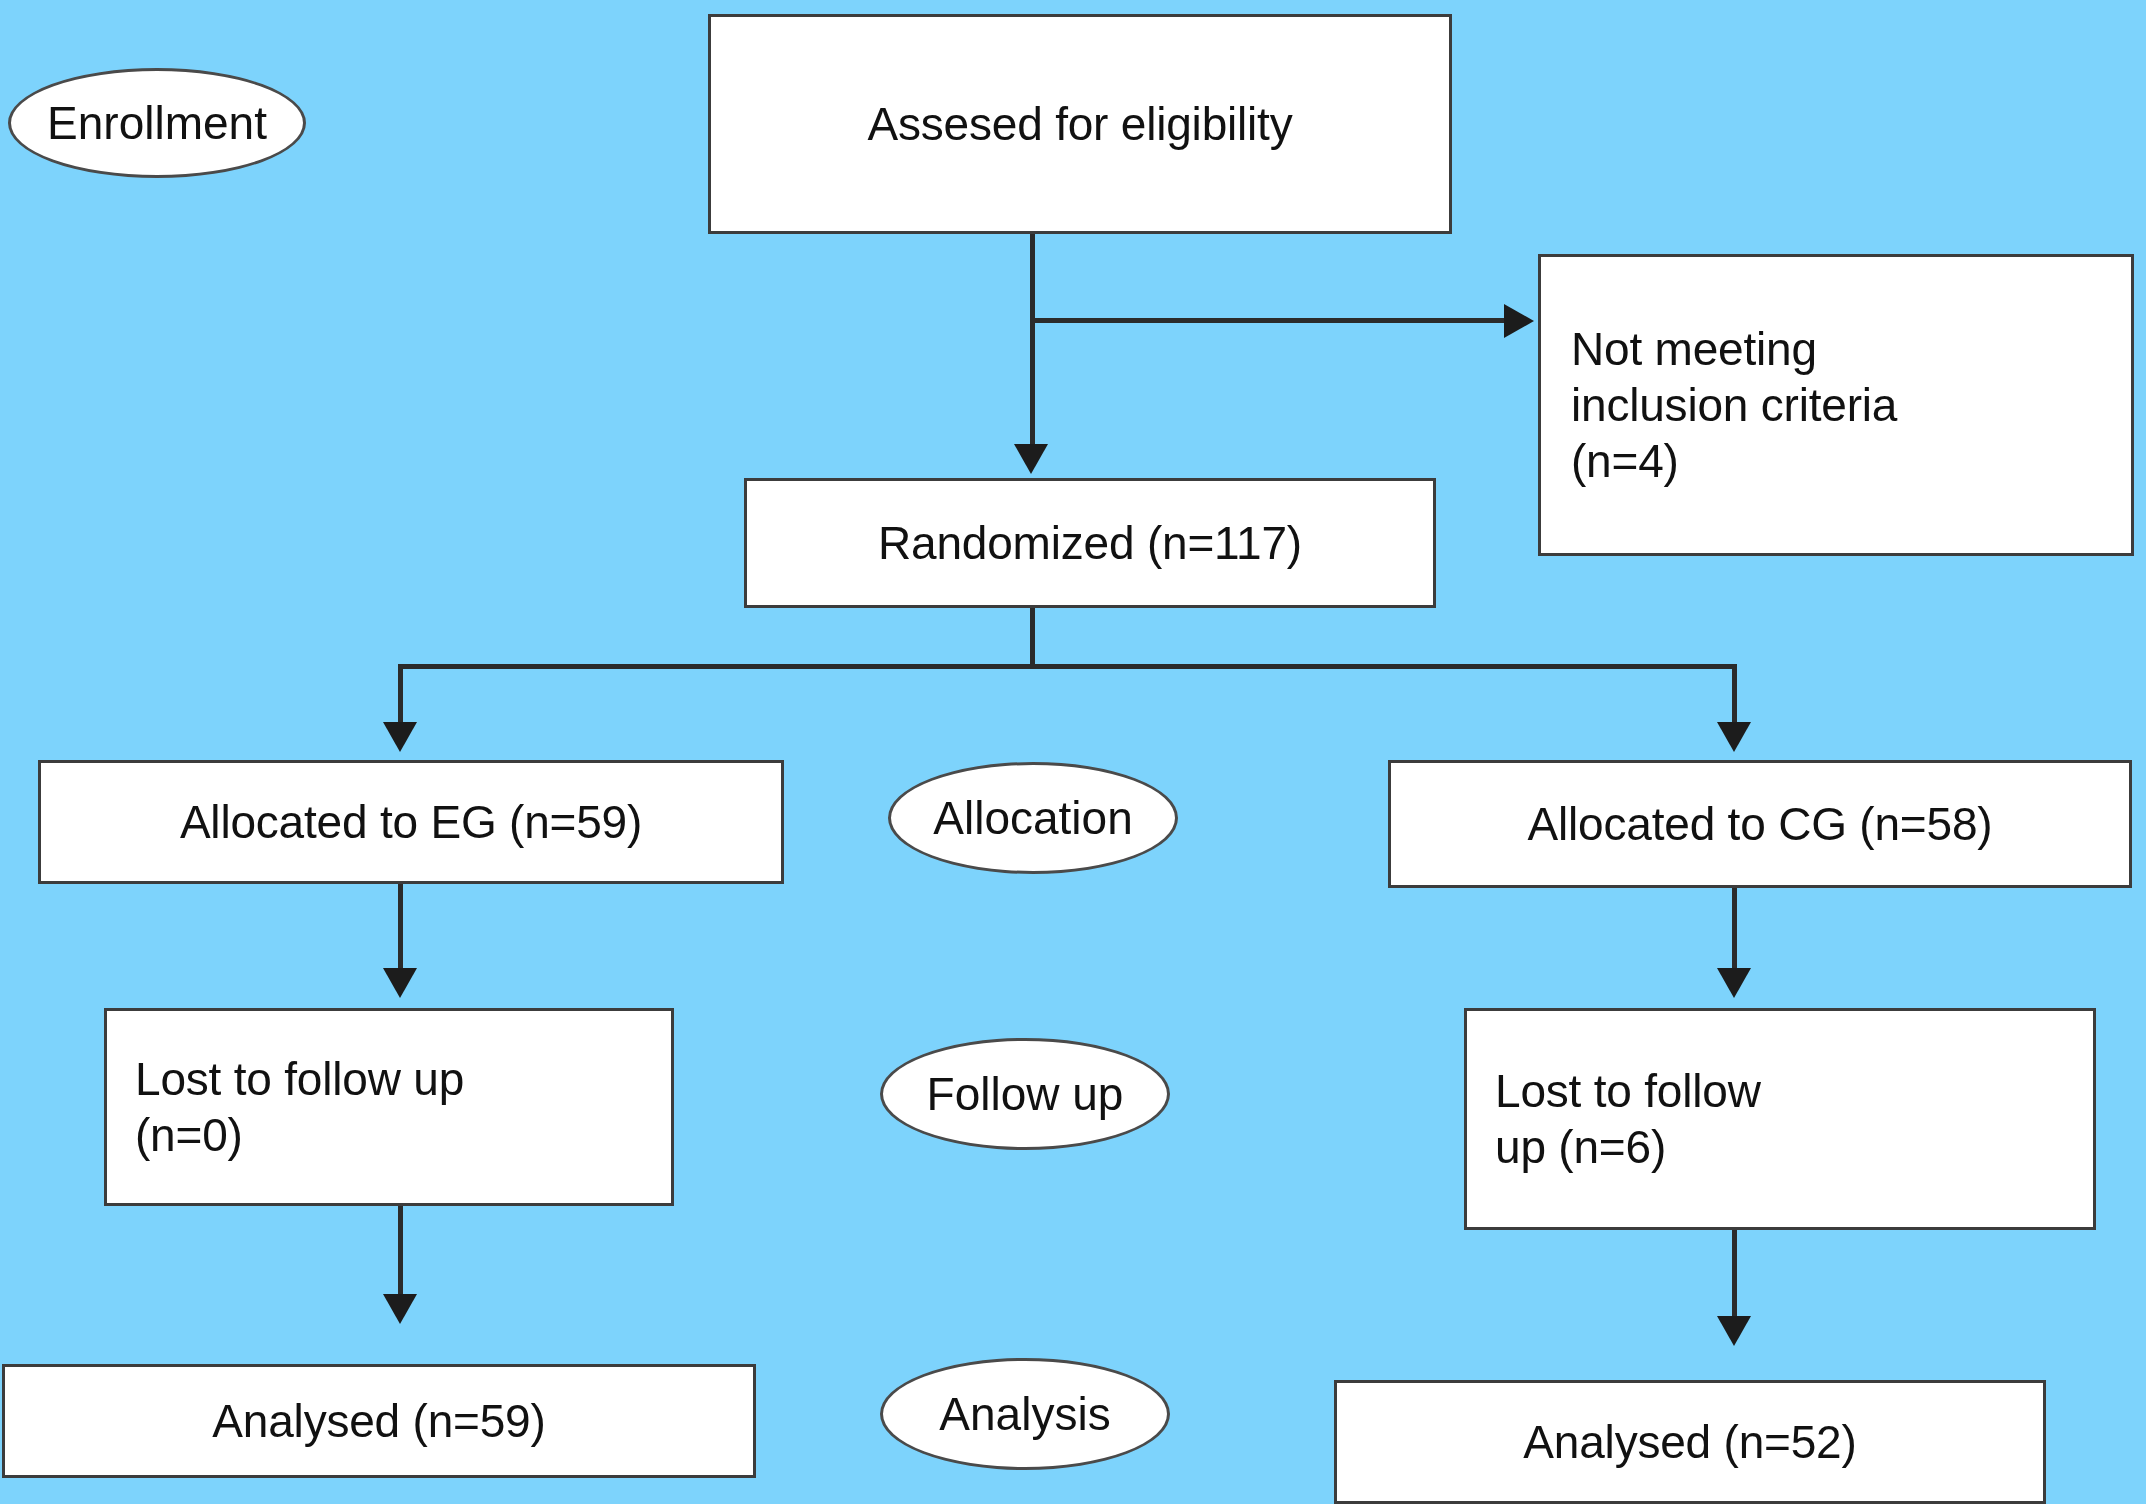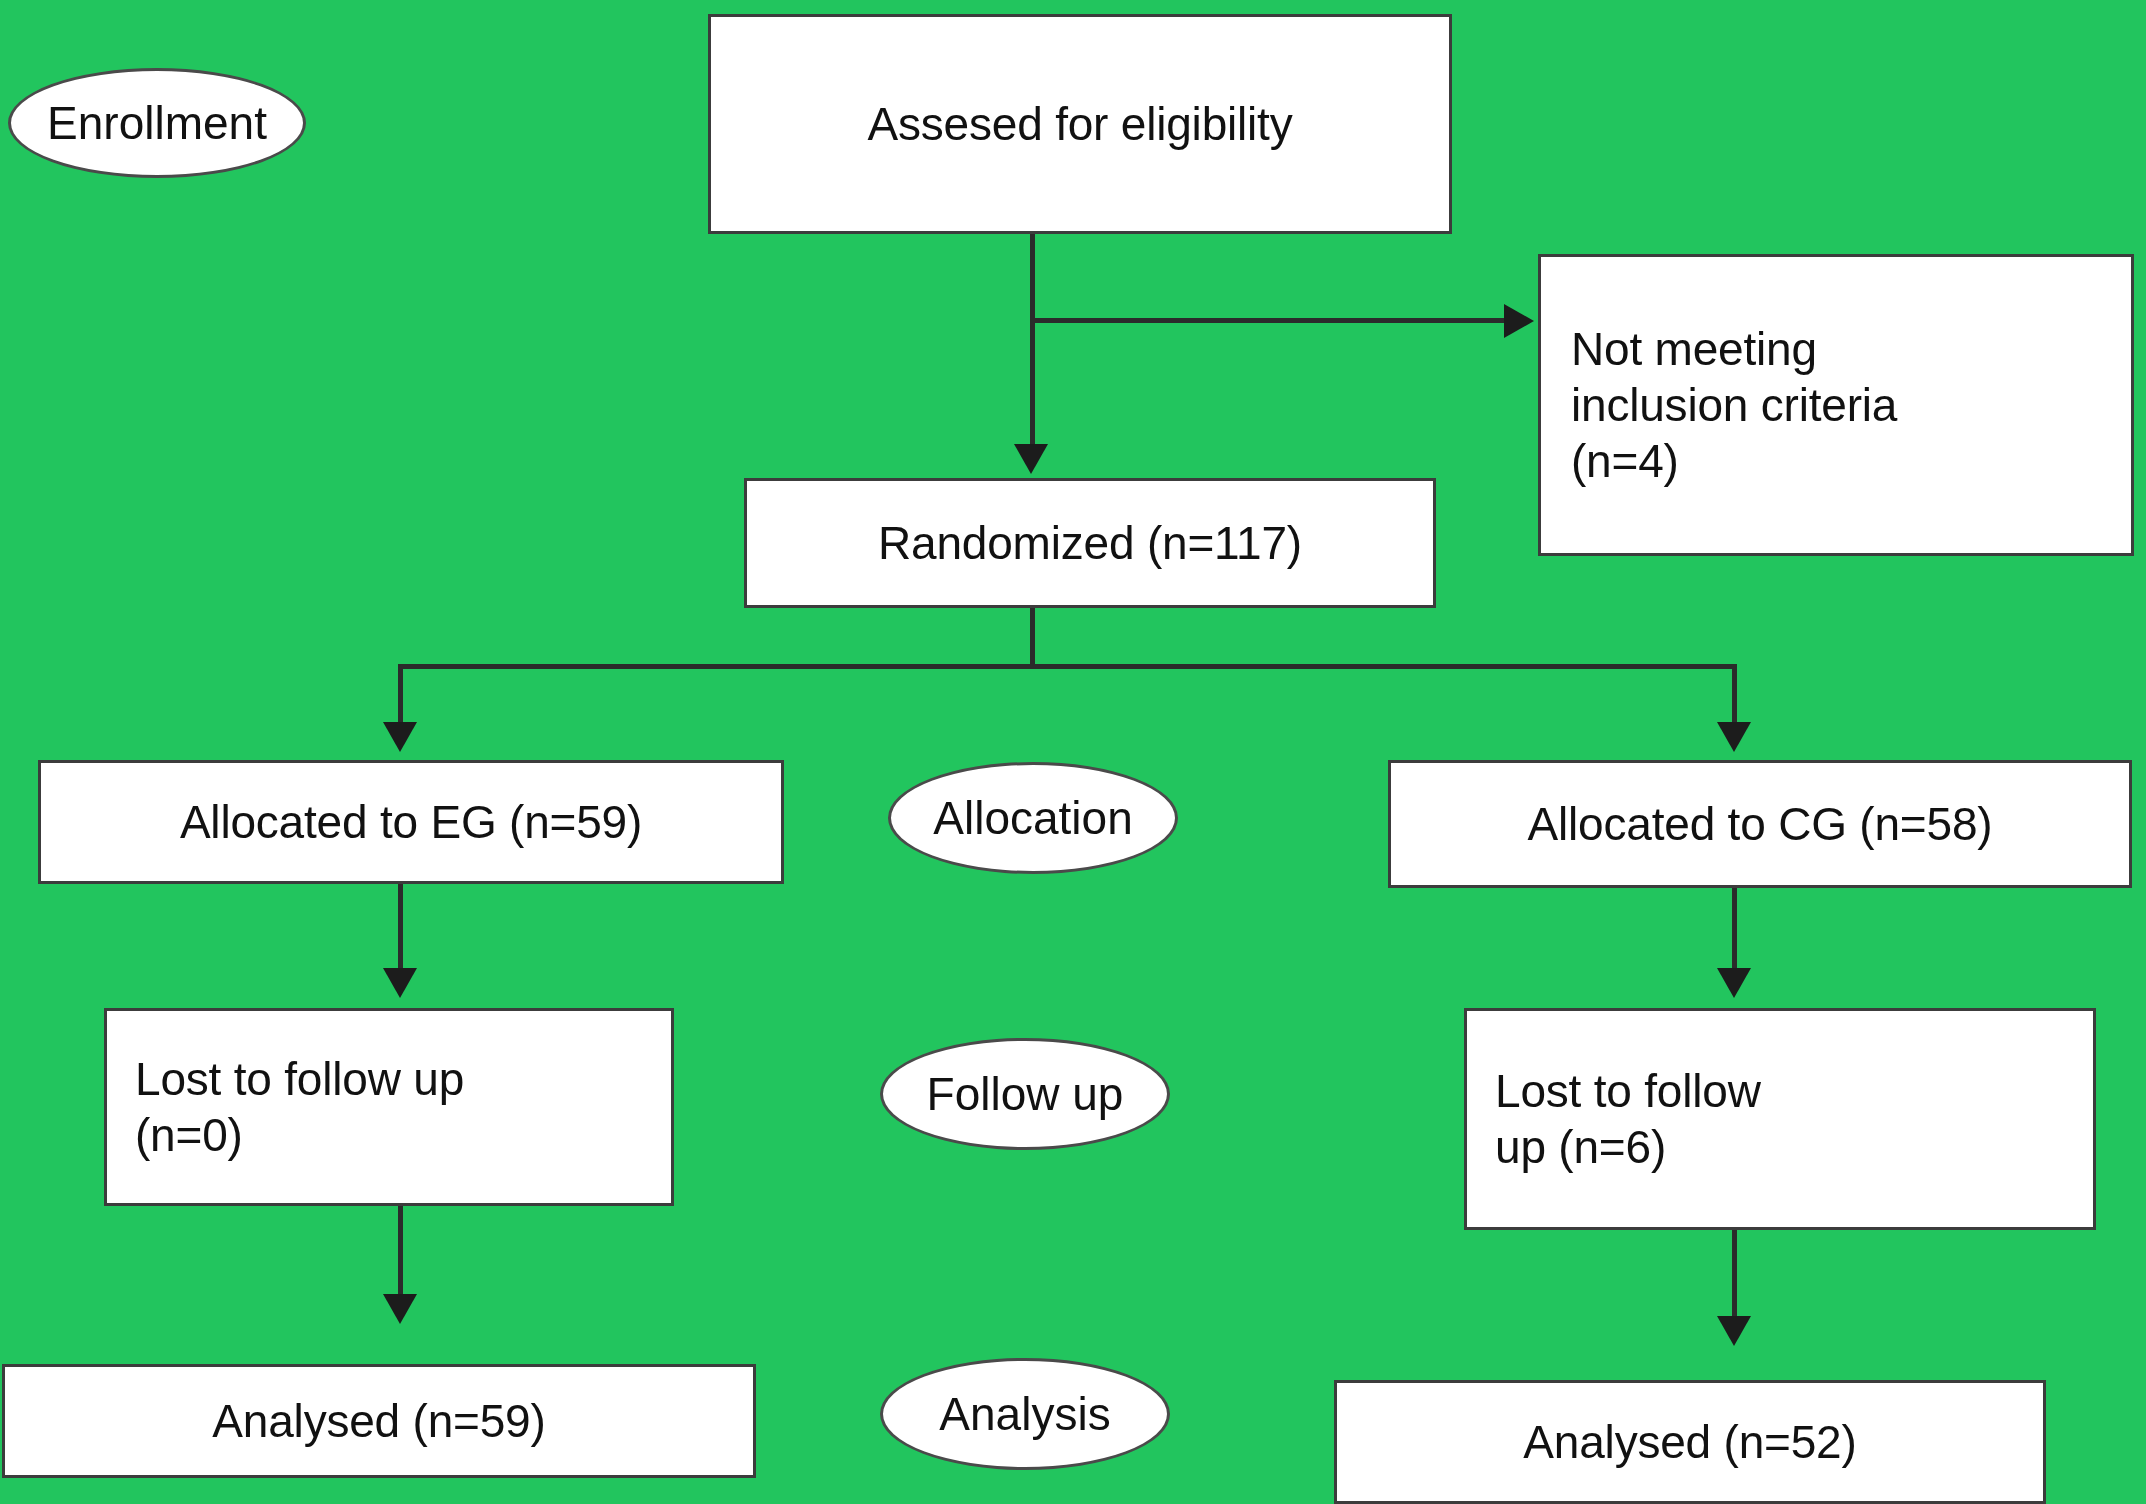--- a/index.html
+++ b/index.html
@@ -4,21 +4,21 @@
 <style>
   html, body {
     margin: 0;
     padding: 0;
     background: #ffffff;
   }
   #canvas {
     position: relative;
     width: 2146px;
     height: 1504px;
-    background: #22c55e;
+    background: #7dd3fc;
     font-family: "Liberation Sans", "DejaVu Sans", sans-serif;
     color: #1a1a1a;
     overflow: hidden;
   }
   .node-box {
     position: absolute;
     box-sizing: border-box;
     border: 3px solid #3c3c3c;
     background: #ffffff;
     display: flex;

